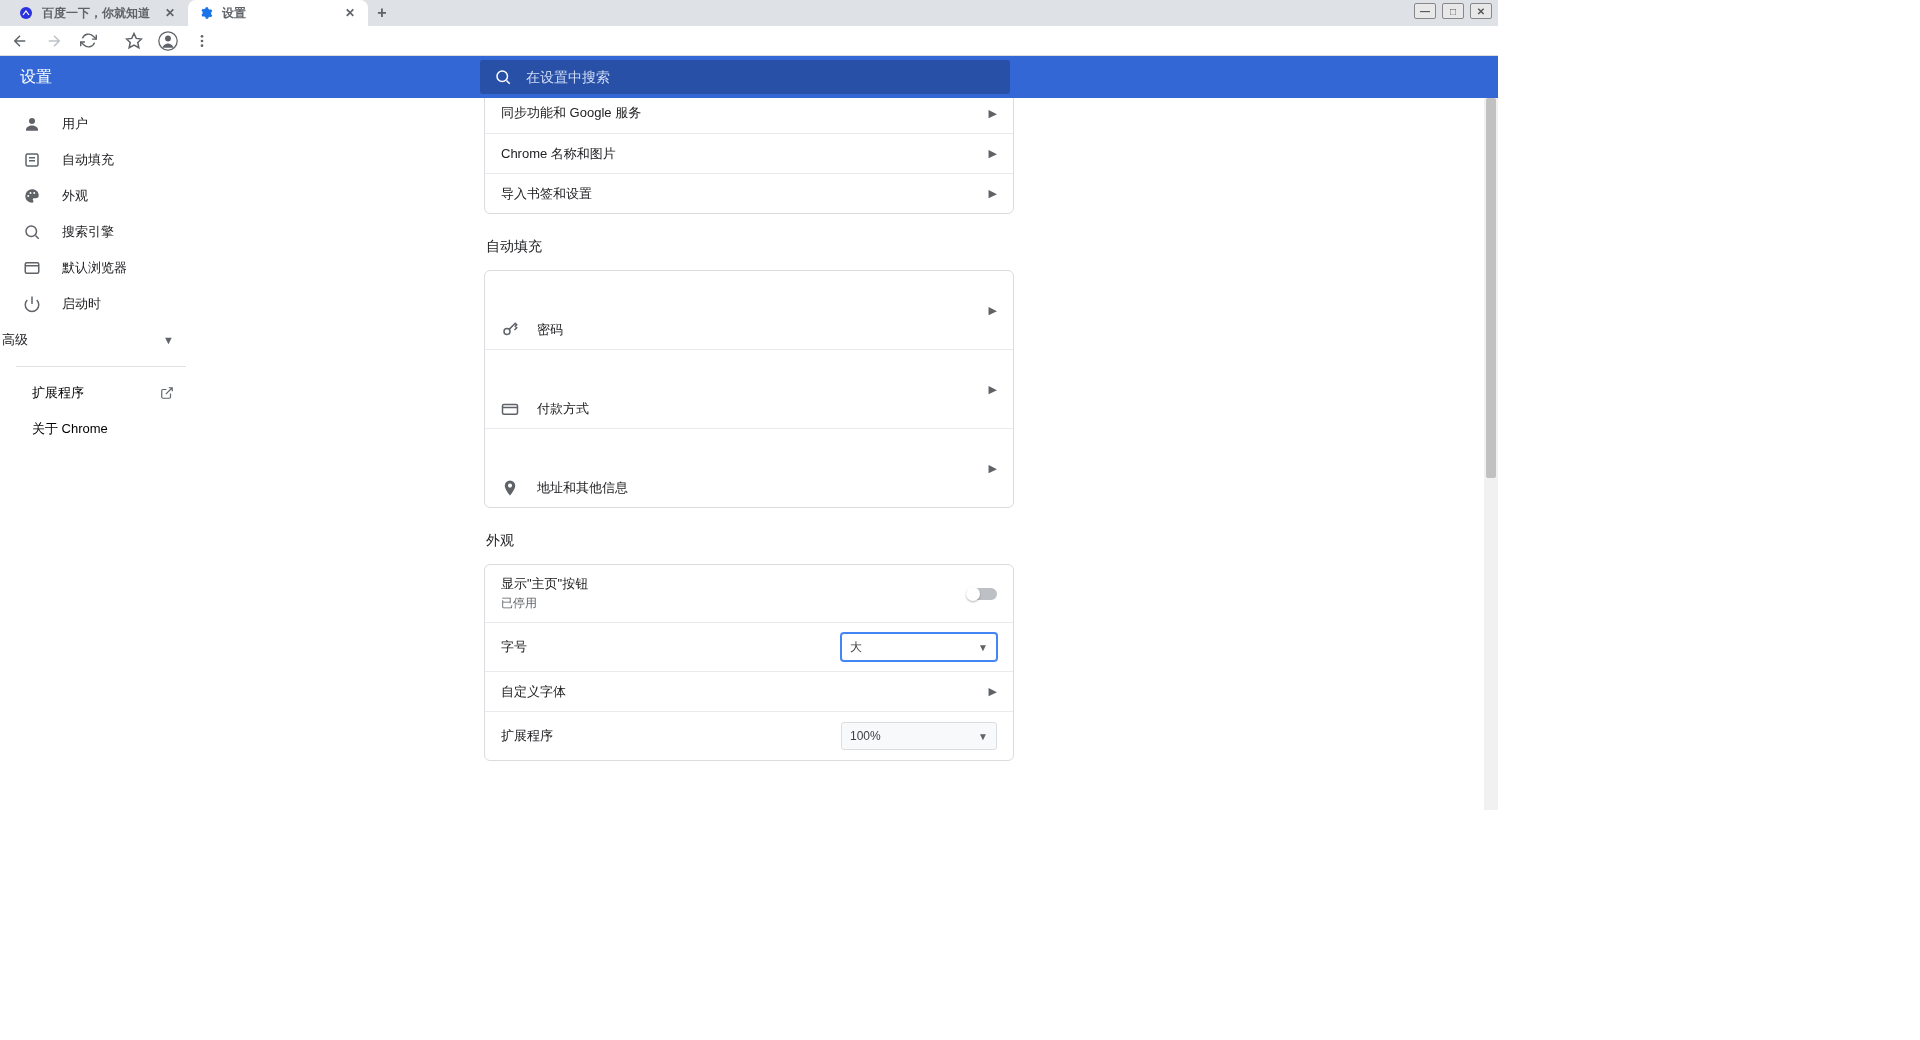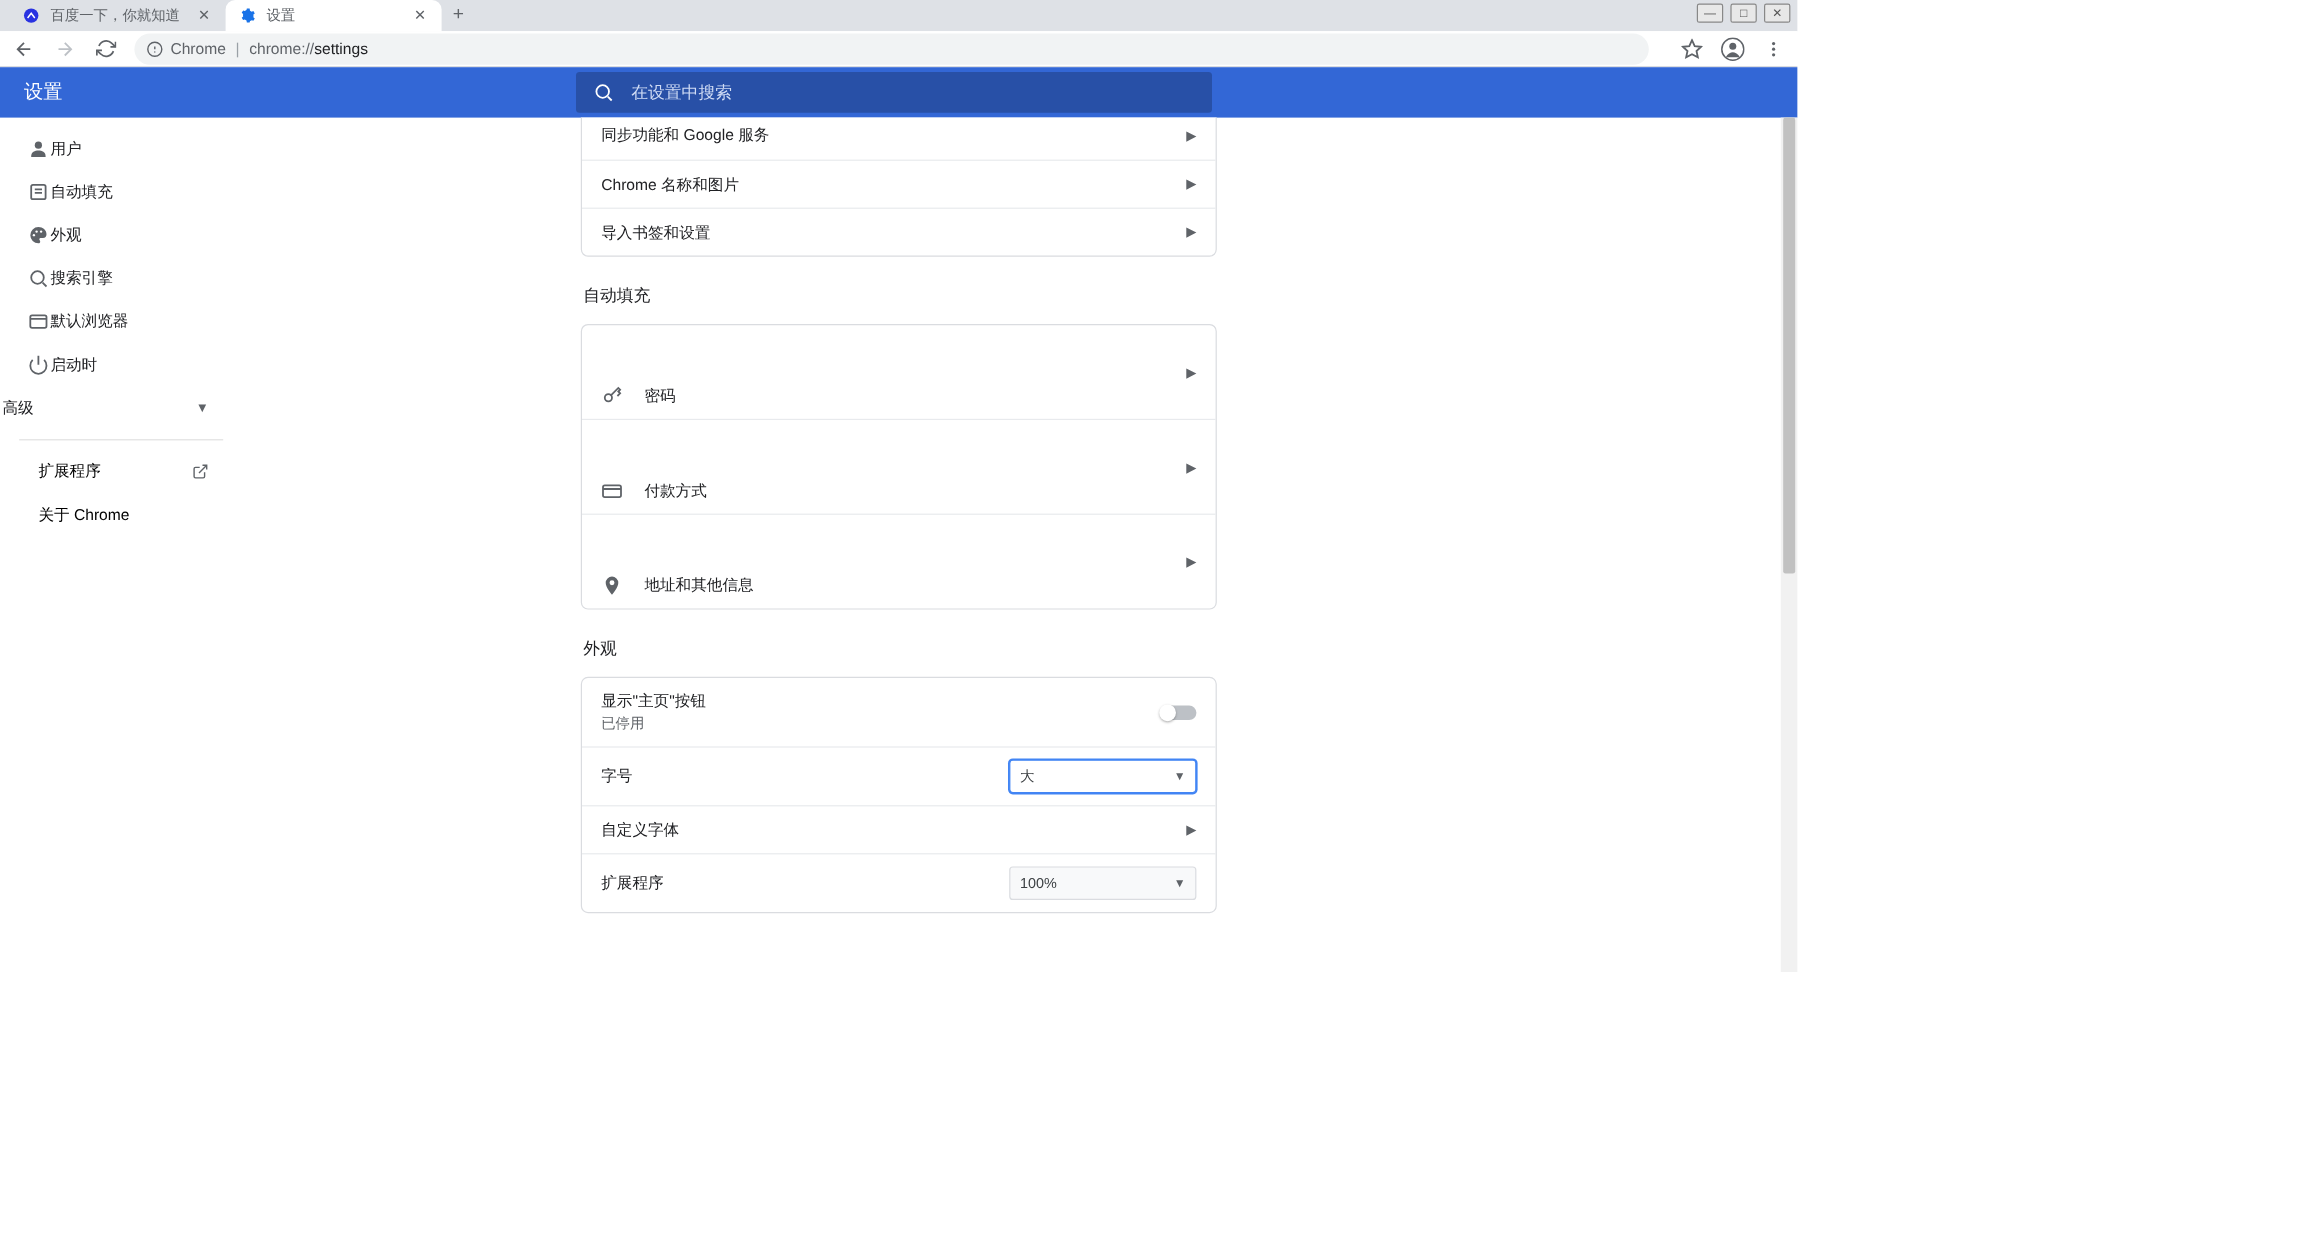--- a/index.html
+++ b/index.html
@@ -1,19 +1,19 @@
 <!DOCTYPE html>
 <html><head>
   <meta charset="utf-8">
   <style>
     * { margin: 0; padding: 0; box-sizing: border-box; font-family: "Microsoft YaHei", Arial, sans-serif; }
     body { width: 1498px; height: 810px; background: #fff; overflow: hidden; position: relative; }
     
     
-    .tab-bar { height: 26px; background: #dee1e6; display: flex; align-items: center; padding-left: 8px; }
+    .tab-bar { height: 26px; background: #dee1e6; display: flex; align-items: center; padding-left: 8px; font-weight: bold; }
     .tab { display: flex; align-items: center; height: 26px; padding: 0 10px; font-size: 12px; color: #5f6368; min-width: 180px; position: relative; border-top-left-radius: 8px; border-top-right-radius: 8px; }
     .tab.active { background: #fff; }
     .tab.inactive { background: transparent; }
     .tab-favicon { width: 16px; height: 16px; margin-right: 8px; display: inline-flex; align-items: center; justify-content: center; }
     .tab-title { flex: 1; white-space: nowrap; overflow: hidden; text-overflow: ellipsis; }
     .tab-close { width: 16px; height: 16px; display: inline-flex; align-items: center; justify-content: center; color: #5f6368; font-size: 12px; margin-left: 8px; }
     .new-tab { width: 28px; height: 26px; display: flex; align-items: center; justify-content: center; color: #5f6368; font-size: 16px; }
     .window-controls { position: absolute; right: 6px; top: 3px; display: flex; gap: 6px; }
     .wc { width: 22px; height: 16px; border: 1px solid #888; border-radius: 2px; font-size: 10px; display:flex; align-items:center; justify-content:center; color:#555; background:#e8e8e8;}
     
@@ -31,21 +31,21 @@
     
     .header-bar { height: 42px; background: #3367d6; display: flex; align-items: center; padding-left: 20px; }
     .header-title { color: #fff; font-size: 16px; font-weight: 400; width: 460px; }
     .header-search { height: 34px; width: 530px; background: #2850a7; border-radius: 3px; display: flex; align-items: center; padding: 0 14px; color: #fff; gap: 14px; }
     .header-search input { background: transparent; border: none; outline: none; color: #fff; font-size: 14px; flex: 1; }
     .header-search input::placeholder { color: #d0dcf5; }
     
     
     .main-area { display: flex; height: calc(100% - 98px); }
     .sidebar { width: 200px; padding-top: 8px; }
-    .side-item { height: 36px; display: flex; align-items: center; padding-left: 22px; font-size: 13px; color: #202124; cursor: pointer; }
+    .side-item { height: 36px; display: flex; align-items: center; padding-left: 22px; gap: 20px; font-size: 13px; color: #202124; cursor: pointer; }
     .side-item-icon { width: 20px; color: #5f6368; display: flex; align-items: center; justify-content: center; }
     .side-adv { height: 36px; display: flex; align-items: center; justify-content: space-between; padding: 0 26px 0 2px; font-size: 13px; color: #202124; }
     .side-link { height: 36px; display: flex; align-items: center; justify-content: space-between; padding: 0 26px 0 32px; font-size: 13px; color: #000000; }
     .side-divider { height: 1px; background: #e0e0e0; margin: 8px 8px 8px 16px; width: 170px; }
     
     .content-wrap { flex: 1; overflow-y: auto; position: relative; }
     .content { width: 530px; margin: 0 auto; padding-bottom: 40px; margin-left: 284px; }
     
     .card { border: 1px solid #dadce0; border-radius: 6px; background: #fff; }
     .card-row { min-height: 40px; padding: 10px 16px; display: flex; align-items: center; justify-content: space-between; border-top: 1px solid #e8eaed; font-size: 13px; color: #202124; }
@@ -114,34 +114,20 @@
     <svg width="18" height="18" viewBox="0 0 24 24" fill="none" stroke="#bdc1c6" stroke-width="2">
         <path d="M5 12h14M12 5l7 7-7 7"></path>
       </svg>
   </span>
   <span class="nav-icon">
     <svg width="17" height="17" viewBox="0 0 24 24" fill="none" stroke="#5f6368" stroke-width="2">
         <path d="M23 4v6h-6M1 20v-6h6"></path>
         <path d="M3.51 9a9 9 0 0114.85-3.36L23 10M1 14l4.64 4.36A9 9 0 0020.49 15"></path>
       </svg>
   </span>
-  <div class="omnibox">
-    <span class="omnibox-prefix">
-      <svg width="14" height="14" viewBox="0 0 24 24" fill="#5f6368">
-          <circle cx="12" cy="12" r="10" fill="none" stroke="#5f6368" stroke-width="2"></circle>
-          <line x1="12" y1="8" x2="12" y2="12" stroke="#5f6368" stroke-width="2"></line>
-          <circle cx="12" cy="16" r="1"></circle>
-        </svg>
-      <span>Chrome</span>
-    </span>
-    <span class="omnibox-sep">|</span>
-    <span>
-      <span class="omnibox-url-pre">chrome://</span><span class="omnibox-url-path">settings</span>
-    </span>
-  </div>
   <div class="addr-right">
     <span class="nav-icon">
       <svg width="18" height="18" viewBox="0 0 24 24" fill="none" stroke="#5f6368" stroke-width="2">
           <polygon points="12 2 15 8.5 22 9.3 17 14 18.5 21 12 17.5 5.5 21 7 14 2 9.3 9 8.5 12 2"></polygon>
         </svg>
     </span>
     <span class="nav-icon">
       <svg width="20" height="20" viewBox="0 0 24 24" fill="#5f6368">
           <circle cx="12" cy="12" r="11" fill="none" stroke="#5f6368" stroke-width="1.5"></circle>
           <circle cx="12" cy="9" r="3.5"></circle>

